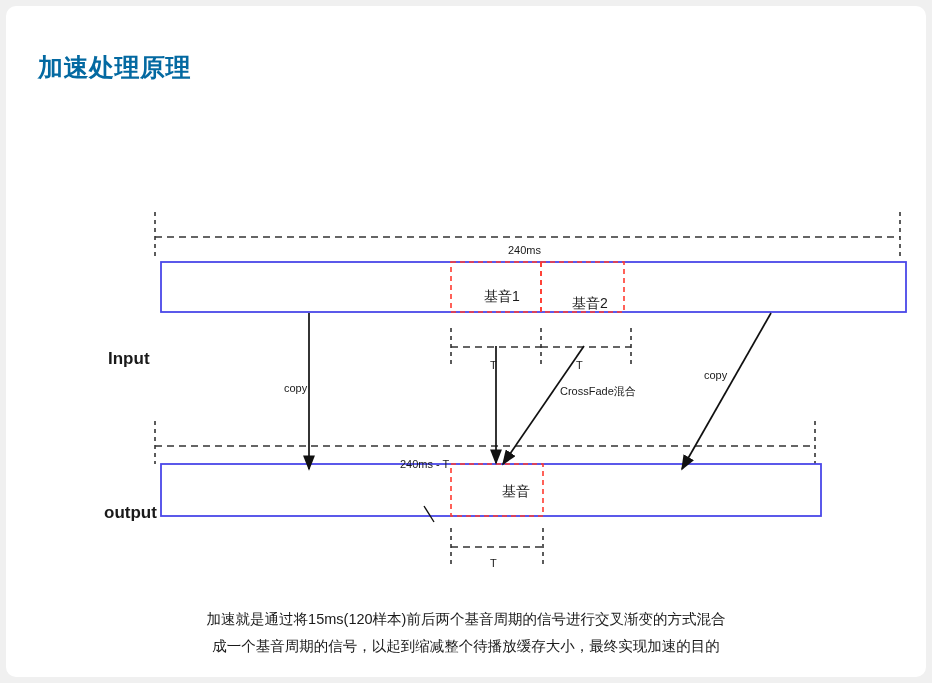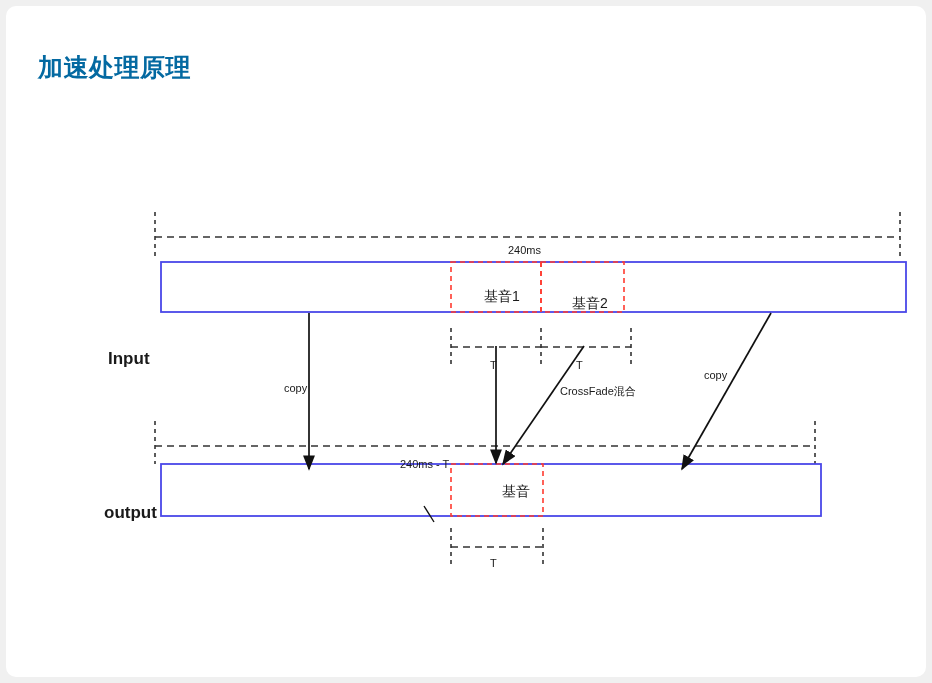--- a/index.html
+++ b/index.html
@@ -118,14 +118,18 @@
   <div class="lbl" style="left:278px; top:376px;">copy</div>
 
   <div class="lbl" style="left:698px; top:363px;">copy</div>
 
   <div class="lbl" style="left:394px; top:452px;">240ms - T</div>
 
   <div class="lbl cell-lbl" style="left:484px; top:477px;">基音</div>
 
   <div class="lbl" style="left:484px; top:551px;">T</div>
 
+  <div id="caption">
+    <span class="cap-line">加速就是通过将15ms(120样本)前后两个基音周期的信号进行交叉渐变的方式混合</span>
+    <span class="cap-line">成一个基音周期的信号，以起到缩减整个待播放缓存大小，最终实现加速的目的</span>
+  </div>
 
 </div>
 
 </body></html>

